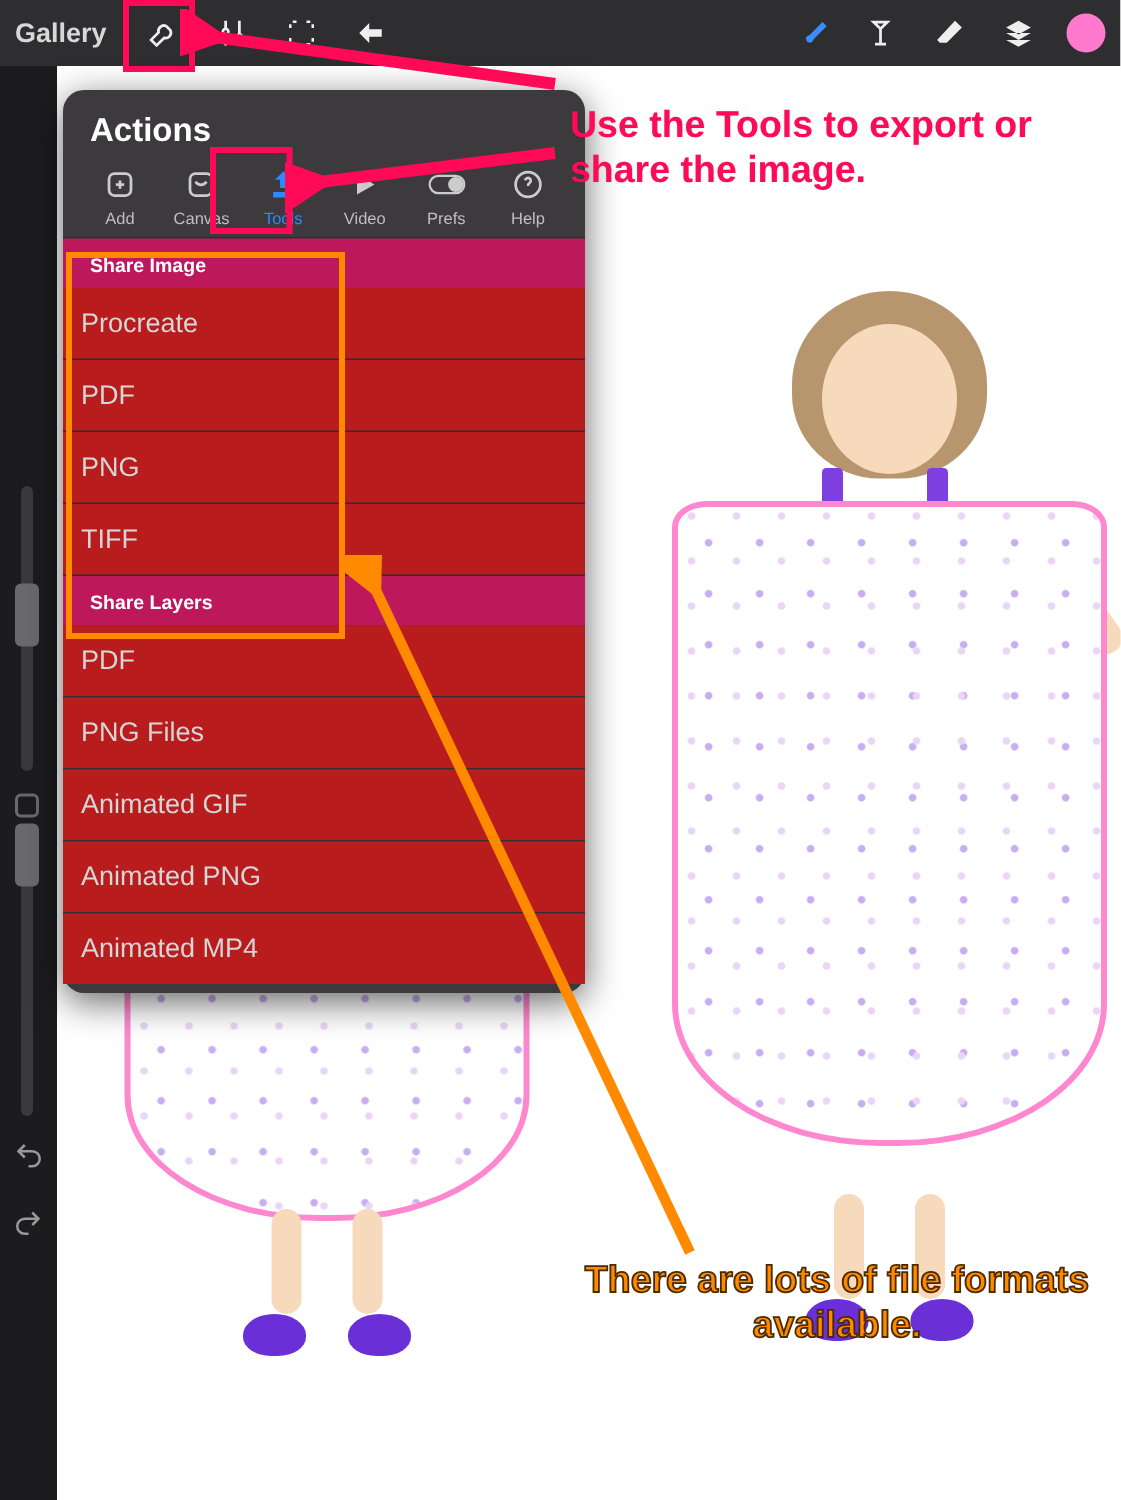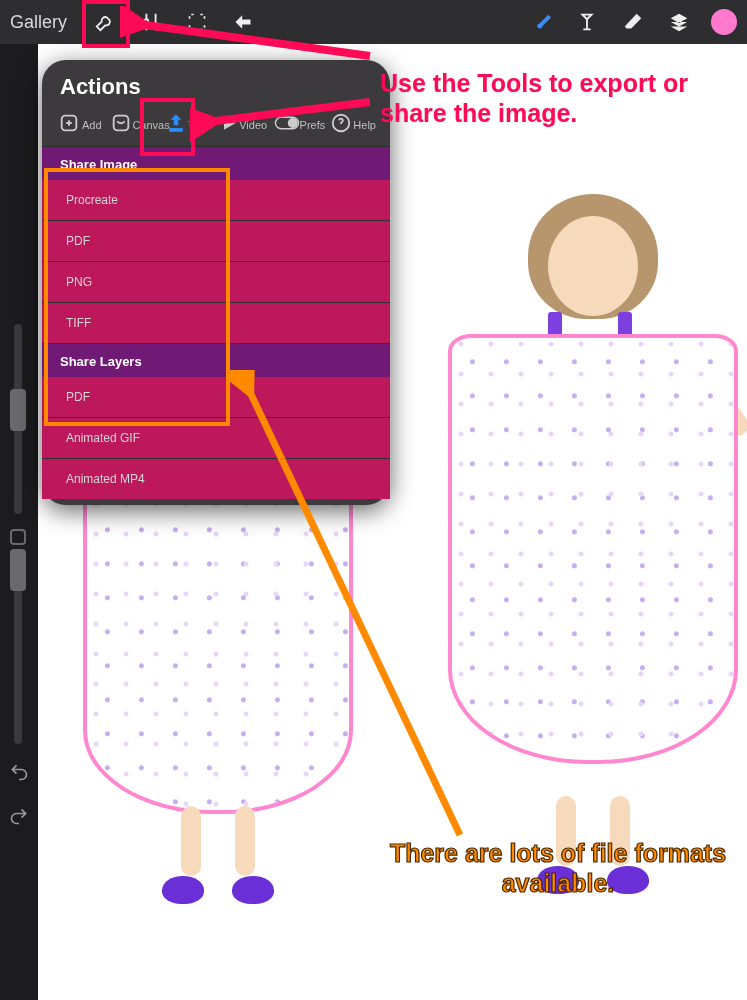--- a/index.html
+++ b/index.html
@@ -21,21 +21,21 @@
     display: flex;
     align-items: center;
     justify-content: space-between;
     padding: 0 10px;
     z-index: 5;
   }
   .topbar-left, .topbar-right { display: flex; align-items: center; gap: 18px; }
   .topbar-label {
     color: #d8d8d8;
     font-size: 18px;
-    font-weight: 400;
+    font-weight: 700;
     margin-right: 6px;
   }
   .tb-icon { color: #f0f0f0; display: flex; align-items: center; justify-content: center; width: 28px; height: 28px; }
   .color-swatch {
     width: 26px; height: 26px; border-radius: 50%;
     background: #ff7ace;
   }
 
   
   .hl-wrench {
@@ -54,40 +54,40 @@
     z-index: 40;
     pointer-events: none;
   }
 
   
   .actions-panel {
     position: absolute;
     top: 60px; left: 42px;
     width: 348px;
     background: #3c3a3d;
-    border-radius: 24px;
+    border-radius: 14px;
     padding: 14px 0 6px 0;
     box-shadow: 0 6px 24px rgba(0,0,0,0.6);
     z-index: 30;
   }
   .actions-title {
     color: #fff;
     font-size: 22px;
     font-weight: 700;
     padding: 0 18px 10px 18px;
   }
   .actions-tabs {
     display: flex;
     justify-content: space-between;
     padding: 0 14px 6px 14px;
     border-bottom: 1px solid #2b2a2c;
   }
   .actions-tab {
     display: flex;
-    flex-direction: row;
+    flex-direction: column;
     align-items: center;
     color: #bfbfbf;
     font-size: 11px;
     width: 48px;
   }
   .actions-tab.active { color: #2a8cff; }
   .actions-tab .ticon {
     width: 26px; height: 26px;
     border-radius: 6px;
     display: flex; align-items:center; justify-content:center;
@@ -95,28 +95,28 @@
     font-size: 15px;
   }
   .actions-tab.active .ticon svg { stroke:#2a8cff; fill:#2a8cff; }
   .actions-tab .tlabel { }
 
   .section-header {
     color: #fff;
     font-size: 13px;
     font-weight: 700;
     padding: 10px 18px 8px 18px;
-    background: #701a75;
+    background: #be185d;
   }
   .option {
     color: #d6d6d6;
-    font-size: 12px;
-    padding: 13px 24px;
+    font-size: 18px;
+    padding: 13px 12px;
     border-bottom: 1px solid #2f2e30;
-    background: #be185d;
+    background: #b91c1c;
   }
   .option:last-child { border-bottom: none; }
 
   .hl-formats {
     position: absolute;
     top: 168px; left: 44px;
     width: 186px;
     height: 258px;
     border: 4px solid #ff8a00;
     z-index: 35;
@@ -374,21 +374,23 @@
   </div>
 
   <div class="section-header">Share Image</div>
   <div class="option">Procreate</div>
   <div class="option">PDF</div>
   <div class="option">PNG</div>
   <div class="option">TIFF</div>
 
   <div class="section-header">Share Layers</div>
   <div class="option">PDF</div>
+  <div class="option">PNG Files</div>
   <div class="option">Animated GIF</div>
+  <div class="option">Animated PNG</div>
   <div class="option">Animated MP4</div>
 </div>
 
 <div class="hl-wrench"></div>
 <div class="hl-share"></div>
 <div class="hl-formats"></div>
 
 <svg class="arrow" style="top:6px; left:120px;" width="260" height="60">
   <defs>
       <marker id="ah1" markerWidth="12" markerHeight="12" refX="2" refY="5" orient="auto">

